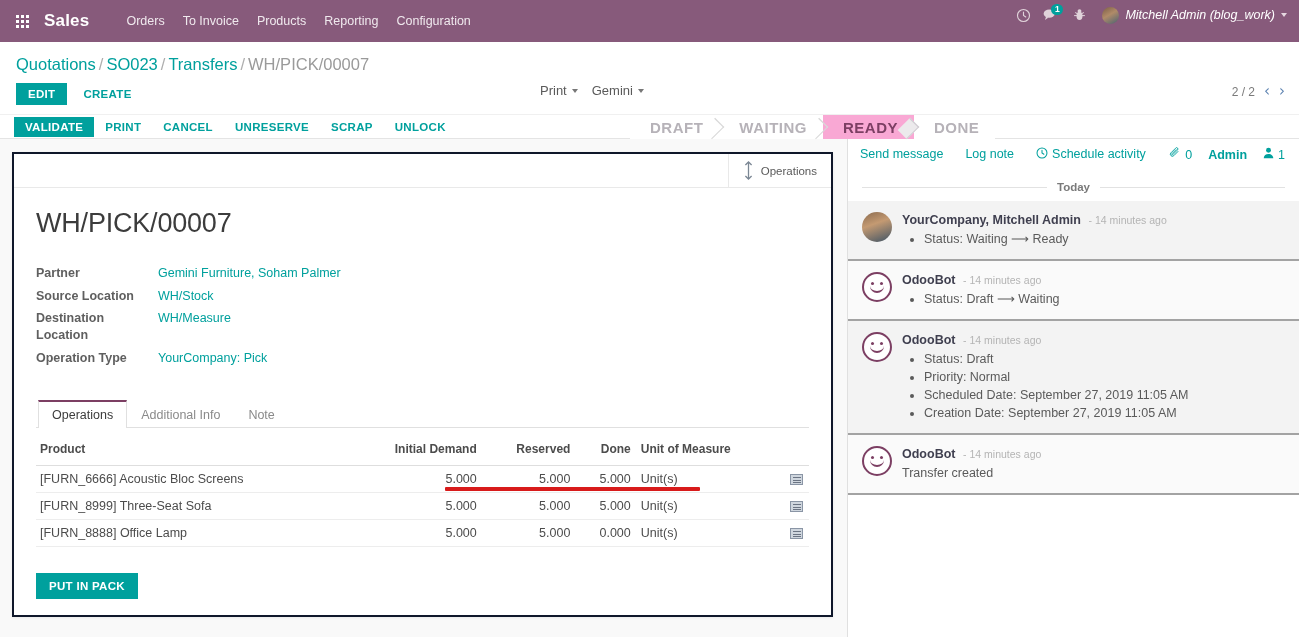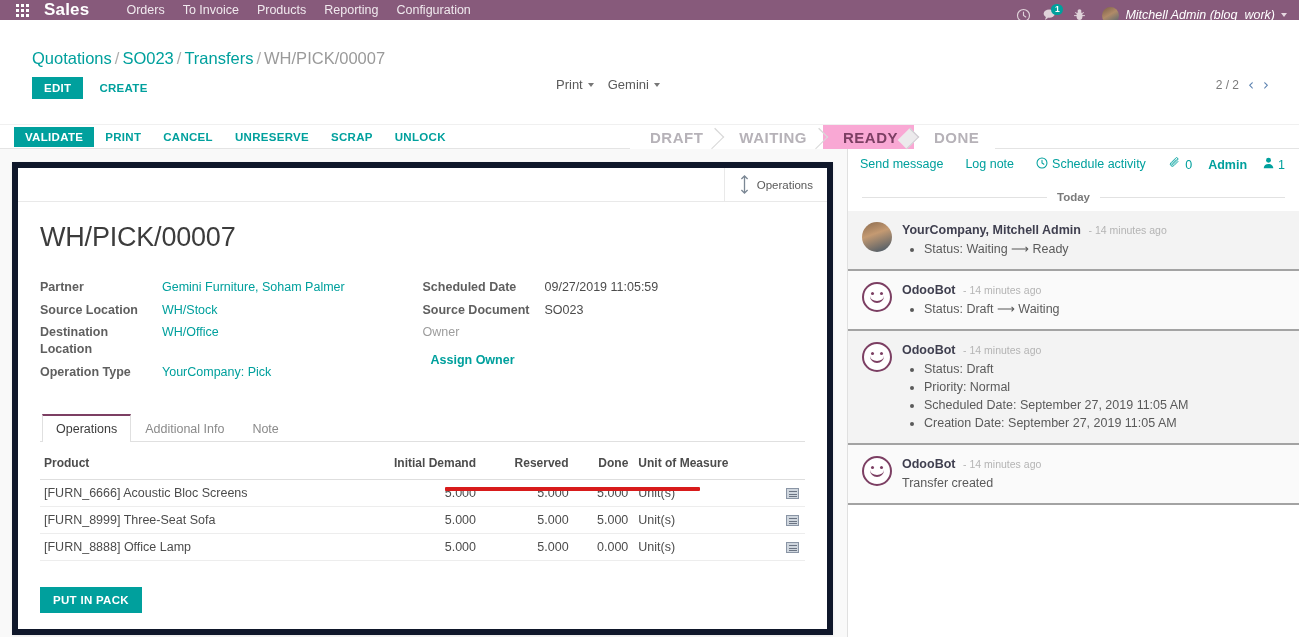--- a/index.html
+++ b/index.html
@@ -9,21 +9,21 @@
     overflow: hidden;
     background: #f9f9f9;
     font-family: "Liberation Sans", sans-serif;
     font-size: 13px;
     color: #4c4c4c;
   }
   #app { position: relative; width: 1299px; height: 637px; }
 
   
   .navbar {
-    height: 20px; background: #875A7B;
+    height: 42px; background: #875A7B;
     display: flex; align-items: center;
     color: #ffffff; position: relative;
   }
   .apps-grid {
     width: 44px; height: 30px;
     display: flex; align-items: center; justify-content: center;
     cursor: pointer;
   }
   .apps-grid .g {
     display: grid; grid-template-columns: repeat(3, 3px);
@@ -62,21 +62,21 @@
   .avatar-sm {
     width: 17px; height: 17px; border-radius: 50%;
     background: linear-gradient(150deg,#7a5c45 0%,#b08b68 45%,#4a6172 100%);
     display:block; flex: none;
   }
   .user-name { font-size: 12.5px; color: #fff; font-style: italic; }
   .caret { width:0; height:0; border-left:3.5px solid transparent;
     border-right:3.5px solid transparent; border-top:4px solid #e5d8e0; }
 
   
-  .ctrl { background: #ffffff; padding: 16px; position: relative; }
+  .ctrl { background: #ffffff; padding: 0; position: relative; }
   .breadcrumb {
     padding: 12px 0 0 16px; font-size: 16.5px; line-height: 20px;
   }
   .breadcrumb a { color: #00A09D; text-decoration: none; cursor: pointer; }
   .breadcrumb .sep { color: #aeaeae; margin: 0 3px; }
   .breadcrumb .cur { color: #9a9a9a; }
 
   .ctrl-row2 {
     display: flex; align-items: center;
     padding: 9px 0 9px 16px; position: relative; min-height: 30px;
@@ -98,21 +98,21 @@
     display: flex; gap: 14px; align-items: center;
   }
   .dd-btn {
     color: #5a5a5a; font-size: 13px; cursor: pointer;
     display: flex; align-items: center; gap: 5px;
   }
   .dd-btn .caret2 { width:0;height:0;border-left:3.5px solid transparent;
     border-right:3.5px solid transparent;border-top:4px solid #777; }
   .pager {
     position: absolute; right: 14px; top: 10px;
-    display: flex; align-items: flex-start; gap: 9px;
+    display: flex; align-items: center; gap: 9px;
     font-size: 12px; color: #7a7a7a;
   }
   .pg-arrow { color: #5d83b1; cursor: pointer; font-size: 15px; line-height: 1;
     font-family: "DejaVu Sans", sans-serif; }
 
   
   .statbar {
     display: flex; align-items: center;
     background: #ffffff; border-bottom: 1px solid #e4e4e4;
     border-top: 1px solid #f0f0f0;
@@ -145,21 +145,21 @@
   .sf.active::after { background: #eceaec; border-color: #d0ccd2; }
   .sf.last::after { display:none; }
 
   
   .main { display: flex; position: relative; }
   .form-wrap {
     width: 847px; background: #f9f9f9; padding: 13px 14px 0 12px;
     height: 637px;
   }
   .sheet {
-    background: #fff; border: 6px solid #0f172a;
+    background: #fff; border: 2px solid #0f172a;
     box-shadow: 0 1px 3px rgba(0,0,0,.07);
     width: 821px;
   }
   .sheet-top {
     display: flex; justify-content: flex-end;
     border-bottom: 1px solid #e9e9e9; height: 34px;
   }
   .stat-button {
     display: flex; align-items: center; gap: 7px;
     border-left: 1px solid #e9e9e9; padding: 0 14px;
@@ -450,43 +450,28 @@
               <div class="frow">
                 <div class="flabel">Partner</div>
                 <div class="fval link">Gemini Furniture, Soham Palmer</div>
               </div>
               <div class="frow">
                 <div class="flabel">Source Location</div>
                 <div class="fval link">WH/Stock</div>
               </div>
               <div class="frow">
                 <div class="flabel">Destination Location</div>
-                <div class="fval link">WH/Office</div>
+                <div class="fval link">WH/Measure</div>
               </div>
               <div class="frow">
                 <div class="flabel">Operation Type</div>
                 <div class="fval link">YourCompany: Pick</div>
               </div>
             </div>
 
-            <div class="fcol">
-              <div class="frow">
-                <div class="flabel">Scheduled Date</div>
-                <div class="fval">09/27/2019 11:05:59</div>
-              </div>
-              <div class="frow">
-                <div class="flabel">Source Document</div>
-                <div class="fval">SO023</div>
-              </div>
-              <div class="frow">
-                <div class="flabel muted">Owner</div>
-                <div class="fval"></div>
-              </div>
-              <div class="assign-owner">Assign Owner</div>
-            </div>
           </div>
 
           <div class="tabs">
             <div class="tab active">Operations</div>
             <div class="tab">Additional Info</div>
             <div class="tab">Note</div>
           </div>
 
           <table class="lines">
             <thead>

